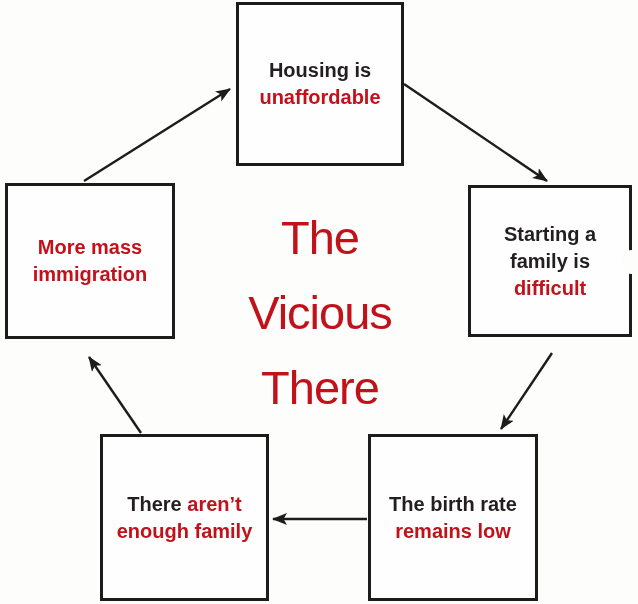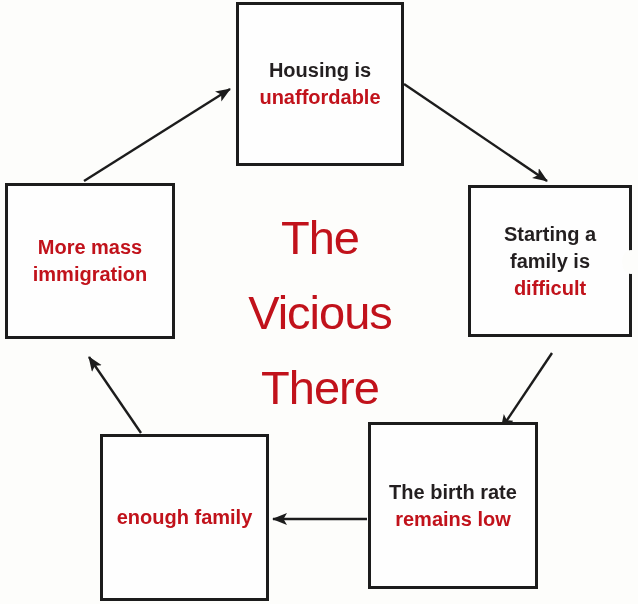--- a/index.html
+++ b/index.html
@@ -31,21 +31,21 @@
     align-items:center;
     text-align:center;
     font-weight:bold;
     font-size:20px;
     line-height:27px;
     color:var(--ink);
   }
   .node .red, .red{color:var(--red);}
   #node-housing   {left:236px; top:2px;   width:168px; height:164px;}
   #node-family    {left:468px; top:185px; width:164px; height:152px;}
-  #node-birthrate {left:368px; top:422px; width:170px; height:167px;}
+  #node-birthrate {left:368px; top:434px; width:170px; height:167px;}
   #node-workers   {left:100px; top:434px; width:169px; height:167px;}
   #node-immigration{left:5px;  top:183px; width:170px; height:156px;text-align:center;}
   .title{
     position:absolute;
     left:190px; top:200px; width:260px;
     text-align:center;
     font-weight:normal;
     font-size:47px;
     line-height:75px;
     color:var(--red);
@@ -87,20 +87,21 @@
     <div>family is</div>
     <div class="red">difficult</div>
   </div>
 
   <div class="node" id="node-birthrate">
     <div>The birth rate</div>
     <div class="red">remains low</div>
   </div>
 
   <div class="node" id="node-workers">
+    <div><span>There </span><span class="red">aren’t</span></div>
     <div class="red">enough family</div>
   </div>
 
   <div class="node" id="node-immigration">
     <div class="red">More mass</div>
     <div class="red">immigration</div>
   </div>
 
   <div class="title">
     <div>The</div>

